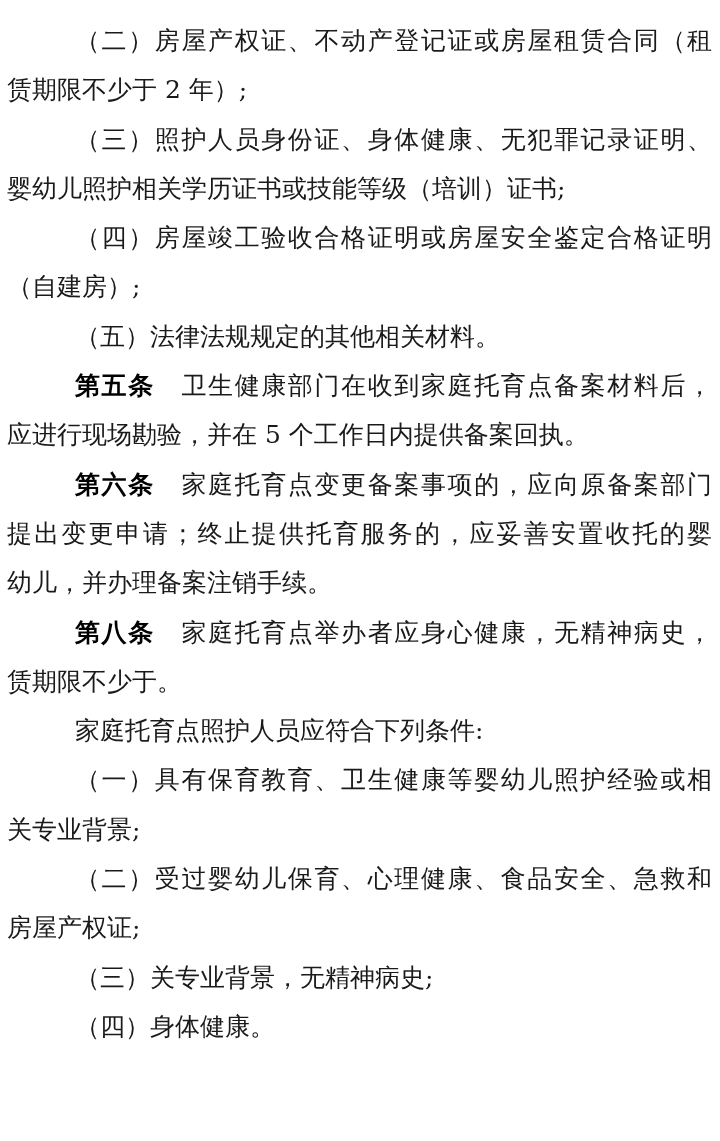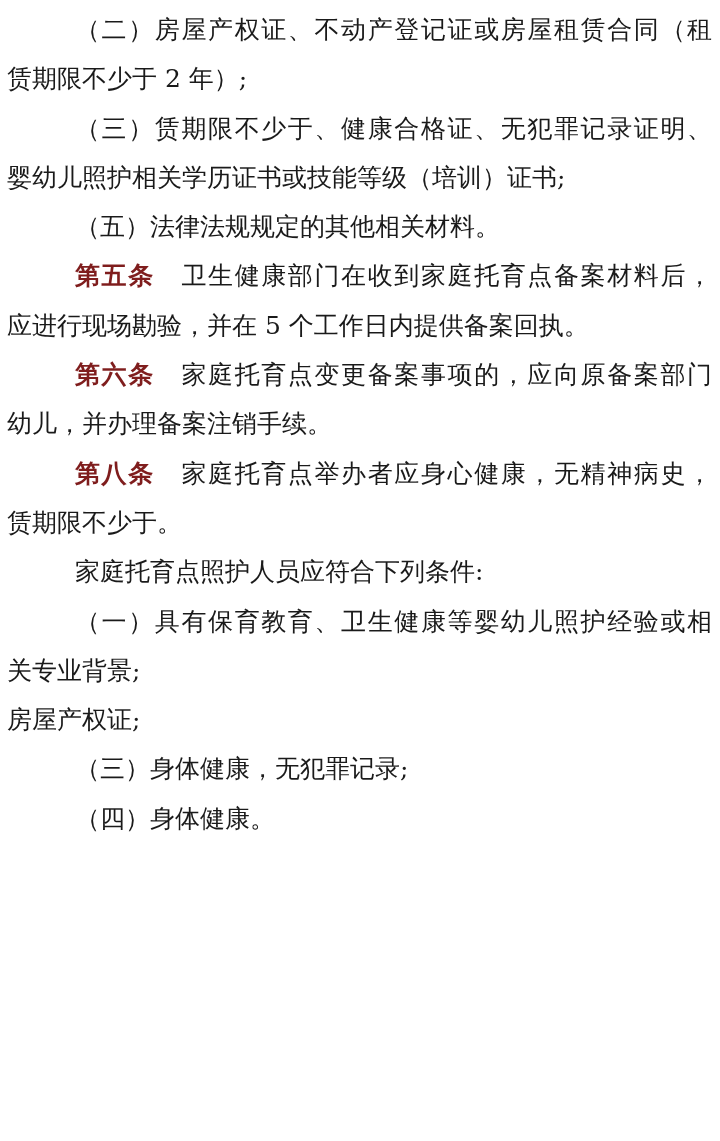--- a/index.html
+++ b/index.html
@@ -11,79 +11,85 @@
     position: relative;
     width: 720px;
     height: 1141px;
     background: #ffffff;
     overflow: hidden;
     box-sizing: border-box;
   }
   .doc {
     box-sizing: border-box;
     width: 720px;
-    padding: 5px 8px 0 7px;
+    padding: 16px 8px 0 7px;
     font-family: "DejaVu Serif", "Liberation Serif", serif;
     font-size: 25px;
     line-height: 49.3px;
     color: #1a1a1a;
   }
   .para { margin: 0; padding: 0; }
   .line {
     text-align: justify;
     text-align-last: justify;
     height: 49.3px;
     overflow: visible;
   }
   .line.first { text-indent: 68px; }
   .line.last { text-align-last: left; }
   .art {
     font-family: Liberation Serif, serif;
     font-weight: 700;
-    color: #7f1d1d;
+    color: #000000;
   }
 </style>
 </head>
 <body>
 
 <div class="page">
   <div class="doc" id="doc">
       <div class="para">
         <div class="line first">（二）房屋产权证、不动产登记证或房屋租赁合同（租</div>
         <div class="line last">赁期限不少于 2 年）;</div>
       </div>
       <div class="para">
-        <div class="line first">（三）赁期限不少于、健康合格证、无犯罪记录证明、</div>
+        <div class="line first">（三）照护人员身份证、身体健康、无犯罪记录证明、</div>
         <div class="line last">婴幼儿照护相关学历证书或技能等级（培训）证书;</div>
+      </div>
+      <div class="para">
+        <div class="line first">（四）房屋竣工验收合格证明或房屋安全鉴定合格证明</div>
+        <div class="line last">（自建房）;</div>
       </div>
       <div class="para">
         <div class="line first last">（五）法律法规规定的其他相关材料。</div>
       </div>
       <div class="para">
         <div class="line first"><b class="art">第五条</b>　卫生健康部门在收到家庭托育点备案材料后，</div>
         <div class="line last">应进行现场勘验，并在 5 个工作日内提供备案回执。</div>
       </div>
       <div class="para">
         <div class="line first"><b class="art">第六条</b>　家庭托育点变更备案事项的，应向原备案部门</div>
+        <div class="line">提出变更申请；终止提供托育服务的，应妥善安置收托的婴</div>
         <div class="line last">幼儿，并办理备案注销手续。</div>
       </div>
       <div class="para">
         <div class="line first"><b class="art">第八条</b>　家庭托育点举办者应身心健康，无精神病史，</div>
         <div class="line last">赁期限不少于。</div>
       </div>
       <div class="para">
         <div class="line first last">家庭托育点照护人员应符合下列条件:</div>
       </div>
       <div class="para">
         <div class="line first">（一）具有保育教育、卫生健康等婴幼儿照护经验或相</div>
         <div class="line last">关专业背景;</div>
       </div>
       <div class="para">
+        <div class="line first">（二）受过婴幼儿保育、心理健康、食品安全、急救和</div>
         <div class="line last">房屋产权证;</div>
       </div>
       <div class="para">
-        <div class="line first last">（三）身体健康，无犯罪记录;</div>
+        <div class="line first last">（三）关专业背景，无精神病史;</div>
       </div>
       <div class="para">
         <div class="line first last">（四）身体健康。</div>
       </div>
     </div>
 </div>
 
 </body></html>

